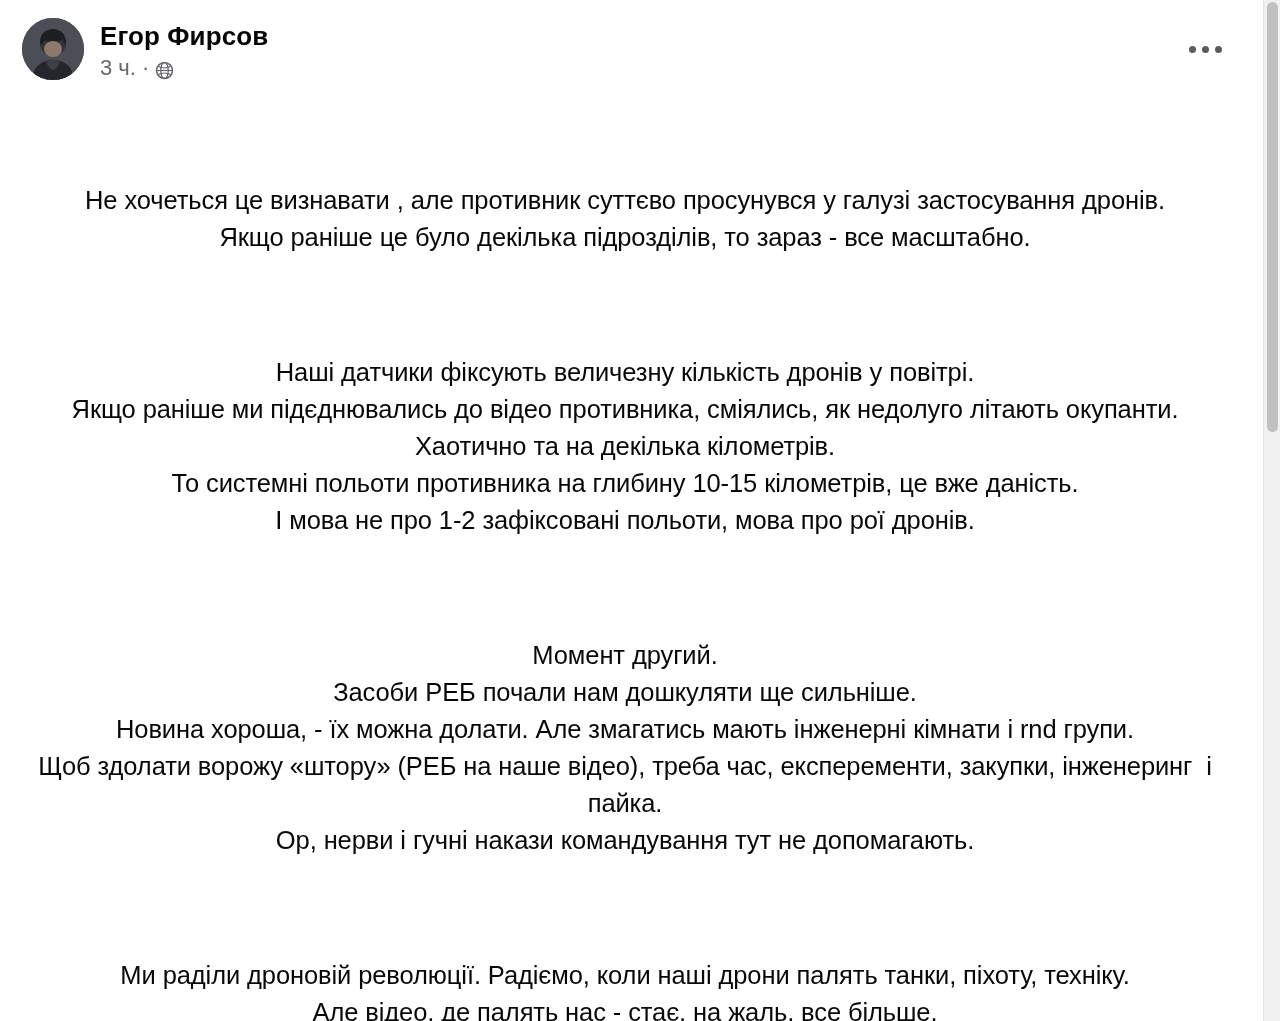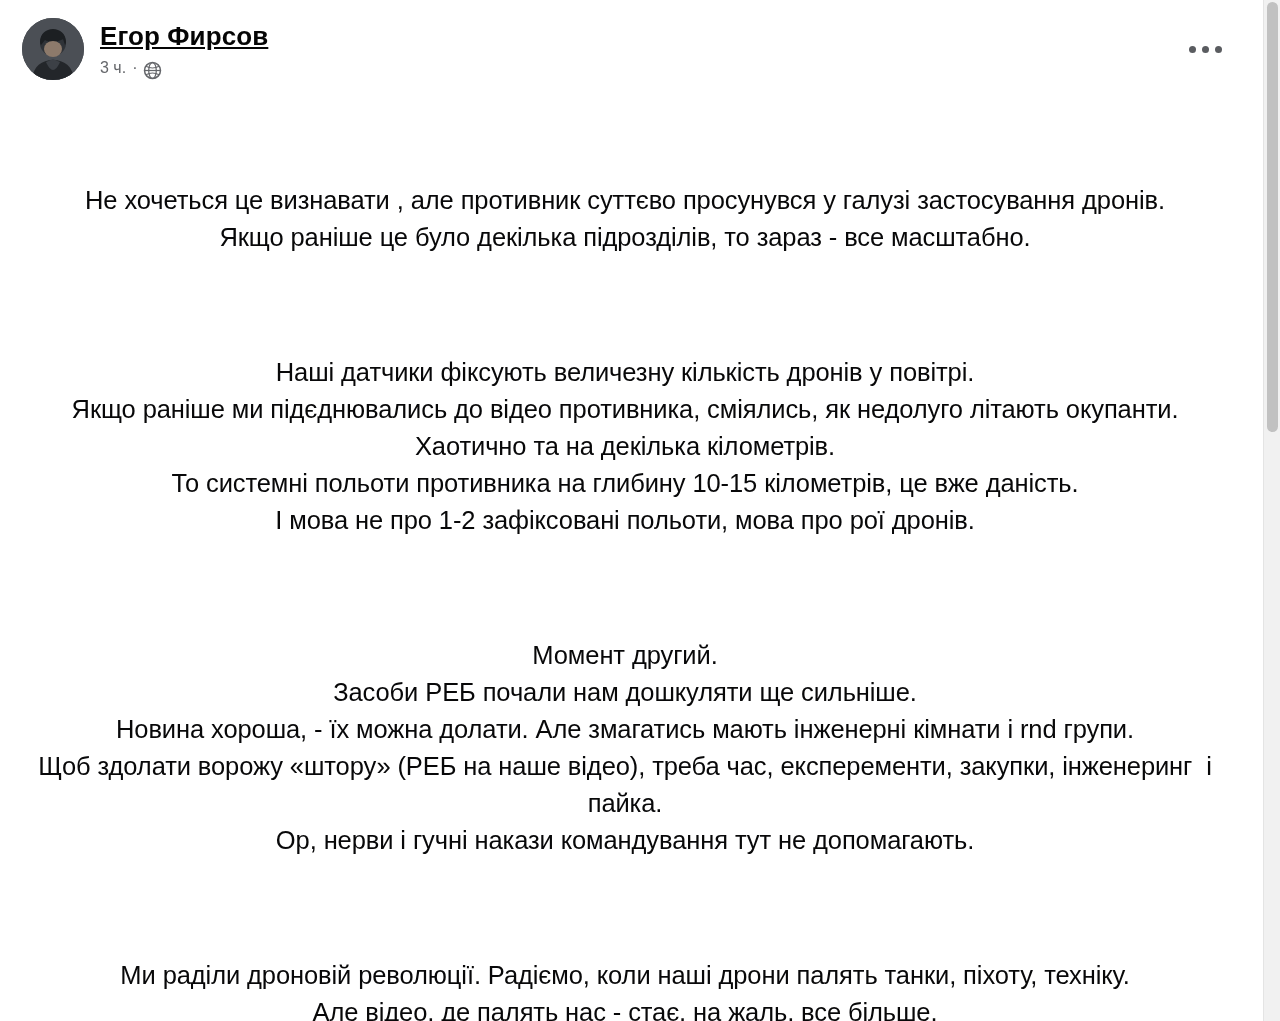--- a/index.html
+++ b/index.html
@@ -51,27 +51,26 @@
     flex-direction: column;
     justify-content: center;
     padding-top: 3px;
   }
   .author-name {
     font-size: 26px;
     font-weight: bold;
     line-height: 30px;
     color: #050505;
     letter-spacing: 0.1px;
-    text-decoration: underline;
   }
   .meta-row {
     margin-top: 6px;
     display: flex;
     align-items: center;
-    font-size: 16px;
+    font-size: 22px;
     color: #65676b;
     line-height: 22px;
   }
   .meta-sep {
     margin: 0 6px;
     color: #65676b;
   }
   .globe-icon {
     display: inline-block;
     width: 19px;

